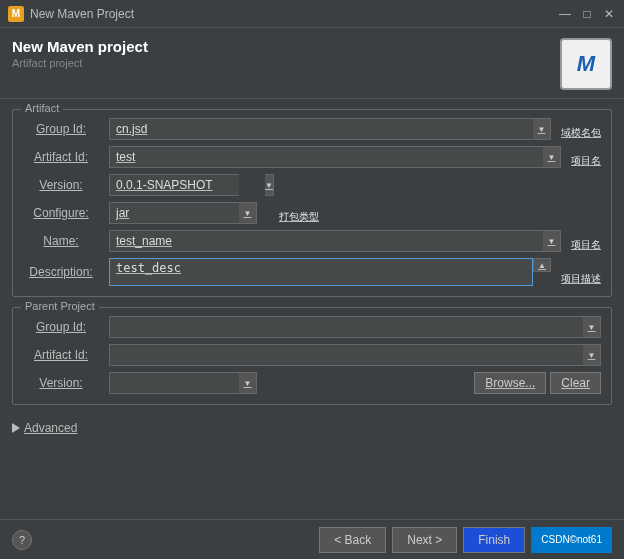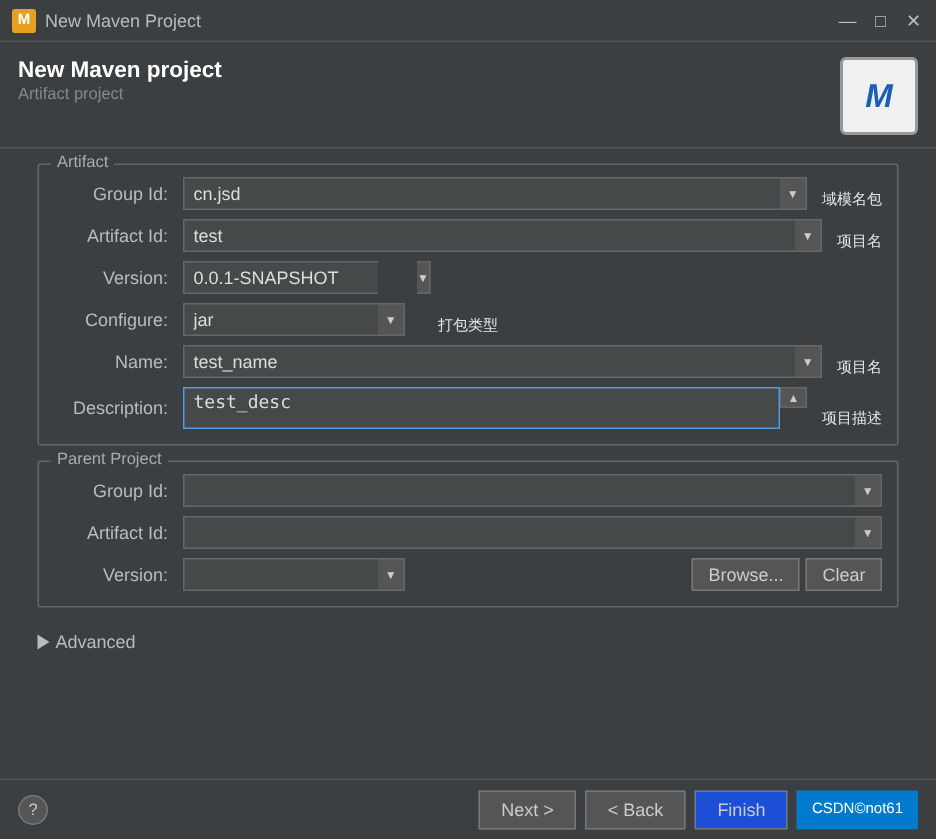--- a/index.html
+++ b/index.html
@@ -103,21 +103,22 @@
       font-size: 22px;
       font-weight: bold;
       color: #1a5fb4;
       font-style: italic;
     }
 
     
     .dialog-body {
       flex: 1;
       overflow-y: auto;
-      padding: 10px 25px;
+      padding: 10px 12px;
+      text-decoration: underline;
     }
 
     
     .section {
       border: 1px solid #666;
       border-radius: 2px;
       padding: 8px 10px 10px 10px;
       margin-bottom: 10px;
       position: relative;
     }
@@ -135,21 +136,21 @@
     .form-row {
       display: flex;
       align-items: center;
       margin-bottom: 6px;
       gap: 6px;
     }
     .form-row:last-child { margin-bottom: 0; }
     .form-label {
       width: 80px;
       min-width: 80px;
-      text-align: right;
+      text-align: center;
       font-size: 12px;
       color: #bbbbbb;
       padding-right: 4px;
     }
     .form-field-full {
       flex: 1;
       display: flex;
       align-items: flex-end;
       gap: 4px;
     }
@@ -439,20 +440,20 @@
       <span class="advanced-label">Advanced</span>
     </div>
 
   </div>
 
   <div class="dialog-footer">
     <div class="footer-left">
       <button class="help-btn">?</button>
     </div>
     <div class="footer-right">
+      <button class="btn-nav">&lt; Back</button>
       <button class="btn-nav">Next &gt;</button>
-      <button class="btn-nav">&lt; Back</button>
       <button class="btn-finish">Finish</button>
       <button class="footer-brand">CSDN©not61</button>
     </div>
   </div>
 
 </div>
 
 </body></html>

